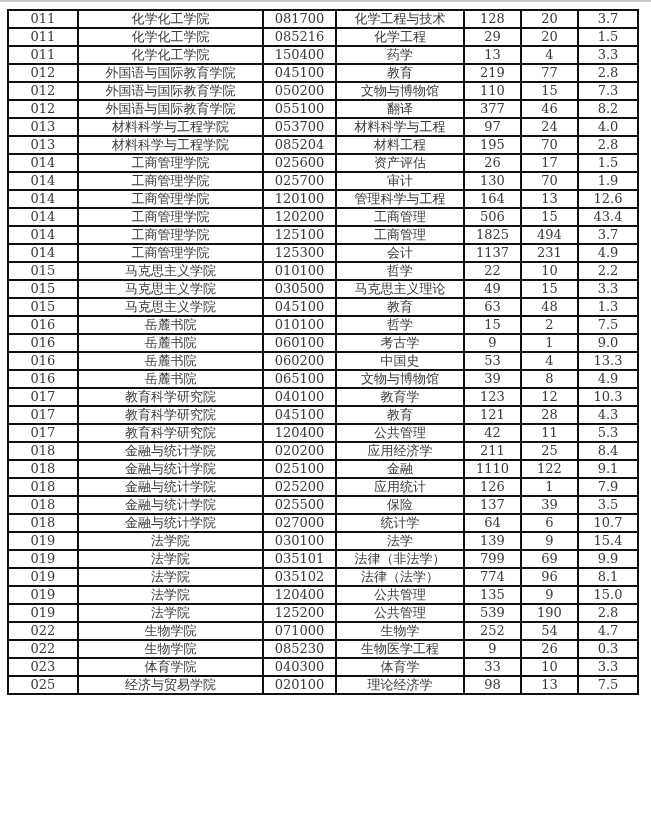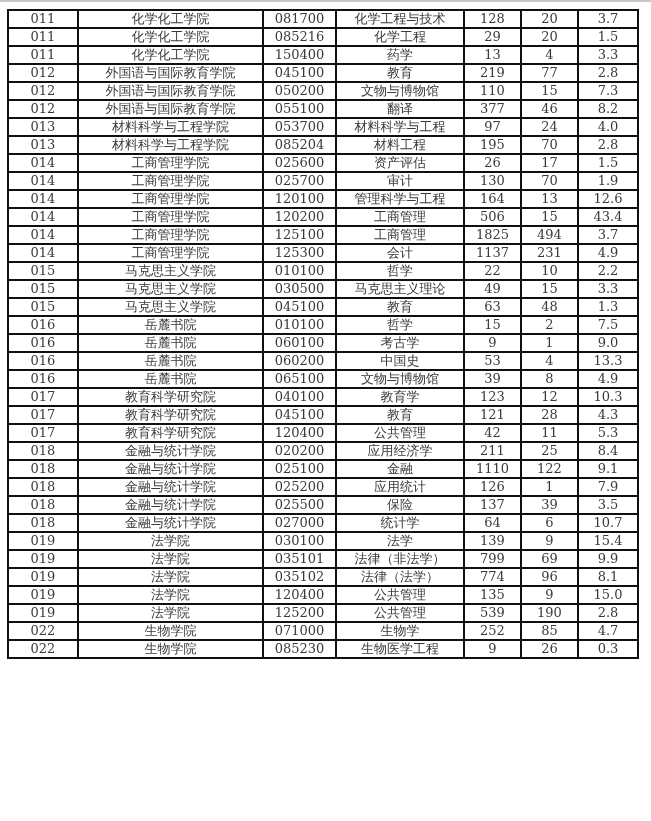--- a/index.html
+++ b/index.html
@@ -368,26 +368,44 @@
         <td>539</td>
         <td>190</td>
         <td>2.8</td>
       </tr>
       <tr>
         <td>022</td>
         <td>生物学院</td>
         <td>071000</td>
         <td>生物学</td>
         <td>252</td>
-        <td>85</td>
+        <td>54</td>
         <td>4.7</td>
       </tr>
       <tr>
         <td>022</td>
         <td>生物学院</td>
         <td>085230</td>
         <td>生物医学工程</td>
         <td>9</td>
         <td>26</td>
         <td>0.3</td>
       </tr>
+      <tr>
+        <td>023</td>
+        <td>体育学院</td>
+        <td>040300</td>
+        <td>体育学</td>
+        <td>33</td>
+        <td>10</td>
+        <td>3.3</td>
+      </tr>
+      <tr>
+        <td>025</td>
+        <td>经济与贸易学院</td>
+        <td>020100</td>
+        <td>理论经济学</td>
+        <td>98</td>
+        <td>13</td>
+        <td>7.5</td>
+      </tr>
     </tbody>
 </table>
 
 </body></html>

